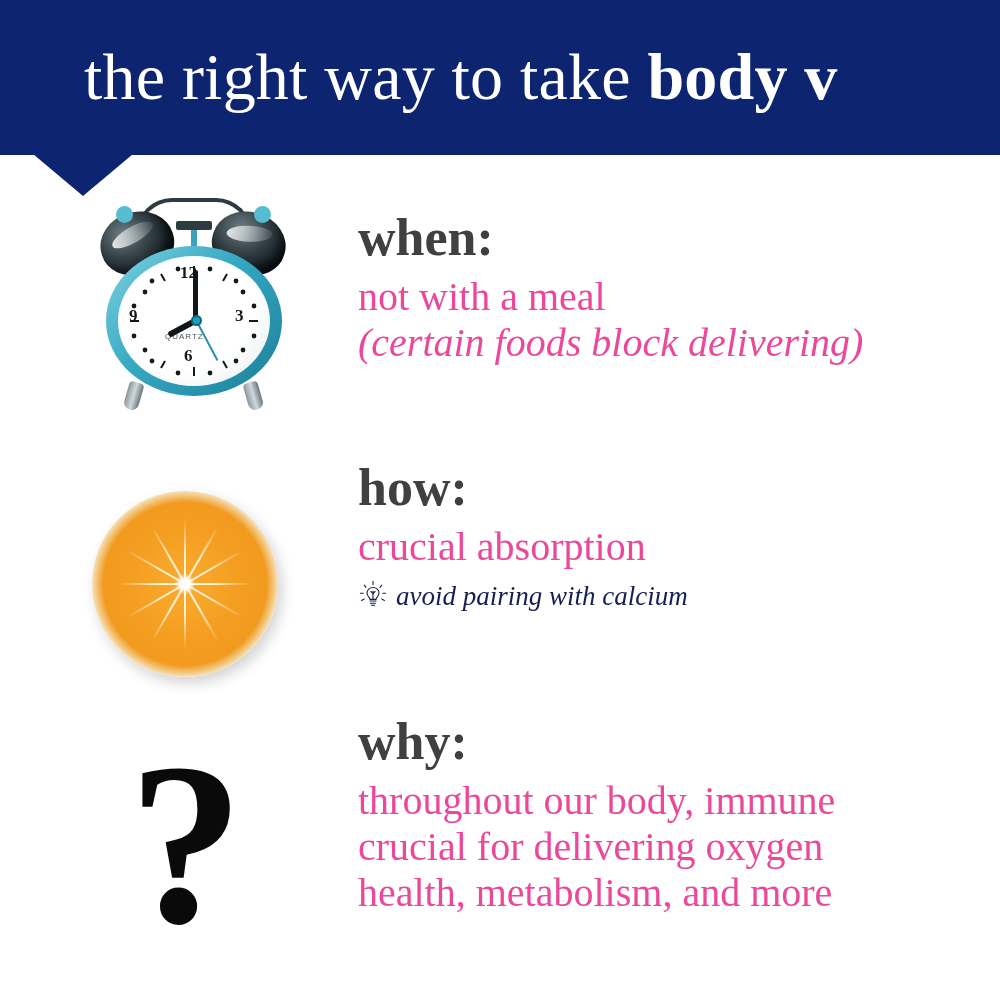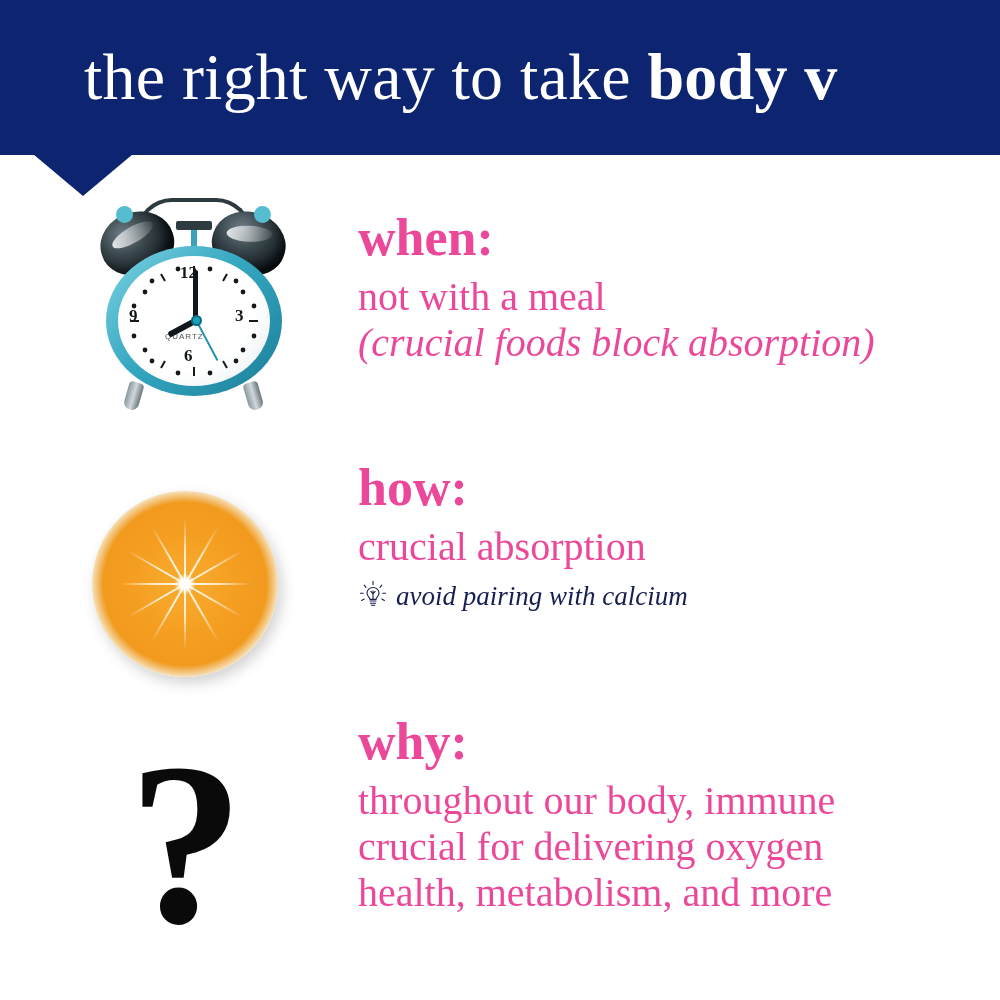--- a/index.html
+++ b/index.html
@@ -53,21 +53,21 @@
     position: absolute;
     display: flex;
     align-items: center;
     justify-content: center;
   }
   .text-col {
     position: absolute;
   }
 
   .heading {
-    color: #ec4899;
+    color: #404040;
     font-weight: bold;
     font-size: 52px;
     line-height: 56px;
     margin: 0 0 8px 0;
     font-family: "Liberation Serif", "DejaVu Serif", serif;
   }
   .body-line {
     color: #ec4899;
     font-size: 40px;
     line-height: 46px;
@@ -375,21 +375,21 @@
         <div class="hand second"></div>
         <div class="pivot"></div>
       </div>
     </div>
   </div>
 </div>
 
 <div class="text-col" style="left:358px; top:210px; width:600px;">
   <div class="heading">when:</div>
   <div class="body-line">not with a meal</div>
-  <div class="body-line italic">(crucial foods block absorption)</div>
+  <div class="body-line italic">(certain foods block delivering)</div>
 </div>
 
 <div class="icon-col" style="left:90px; top:489px; width:190px; height:190px;">
   <div class="orange">
     <div class="orange-segments">
       <i style="transform:rotate(0deg)"></i>
         <i style="transform:rotate(30deg)"></i>
       <i style="transform:rotate(60deg)"></i>
         <i style="transform:rotate(90deg)"></i>
       <i style="transform:rotate(120deg)"></i>

